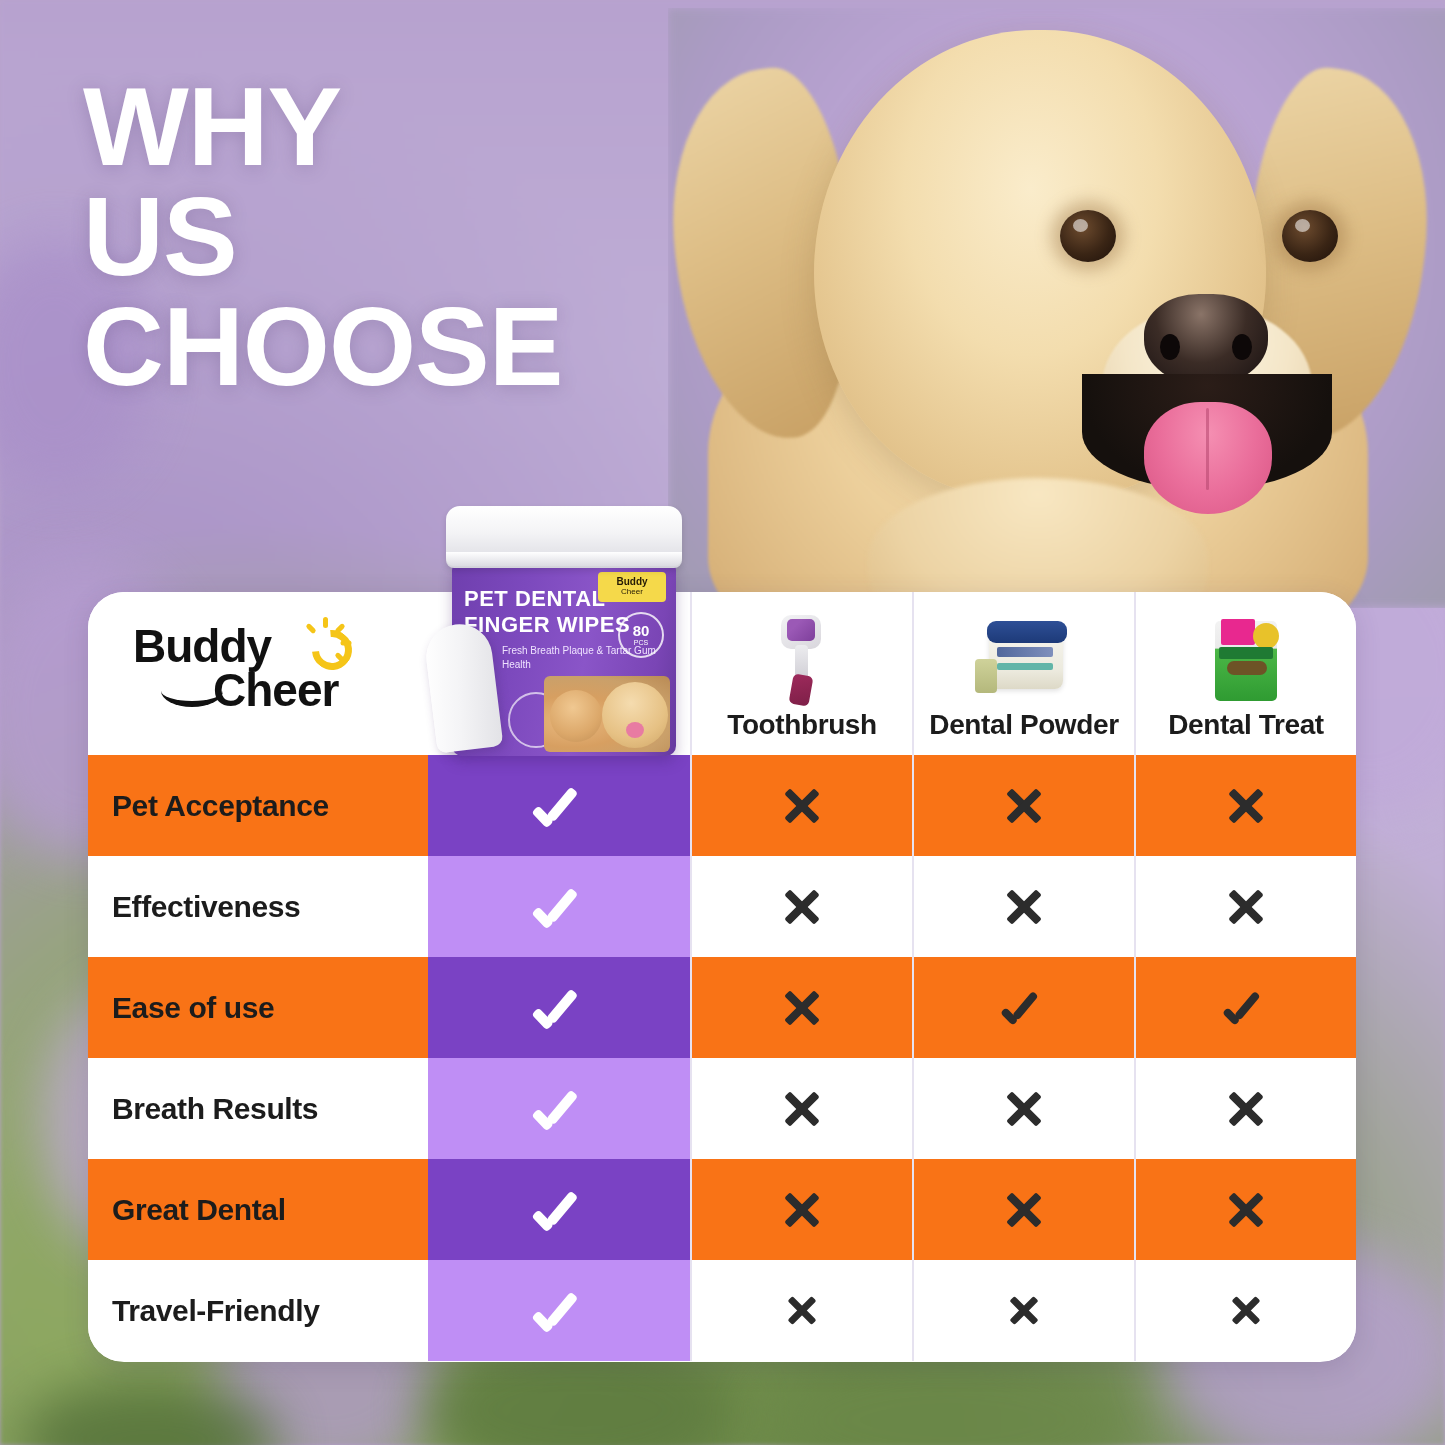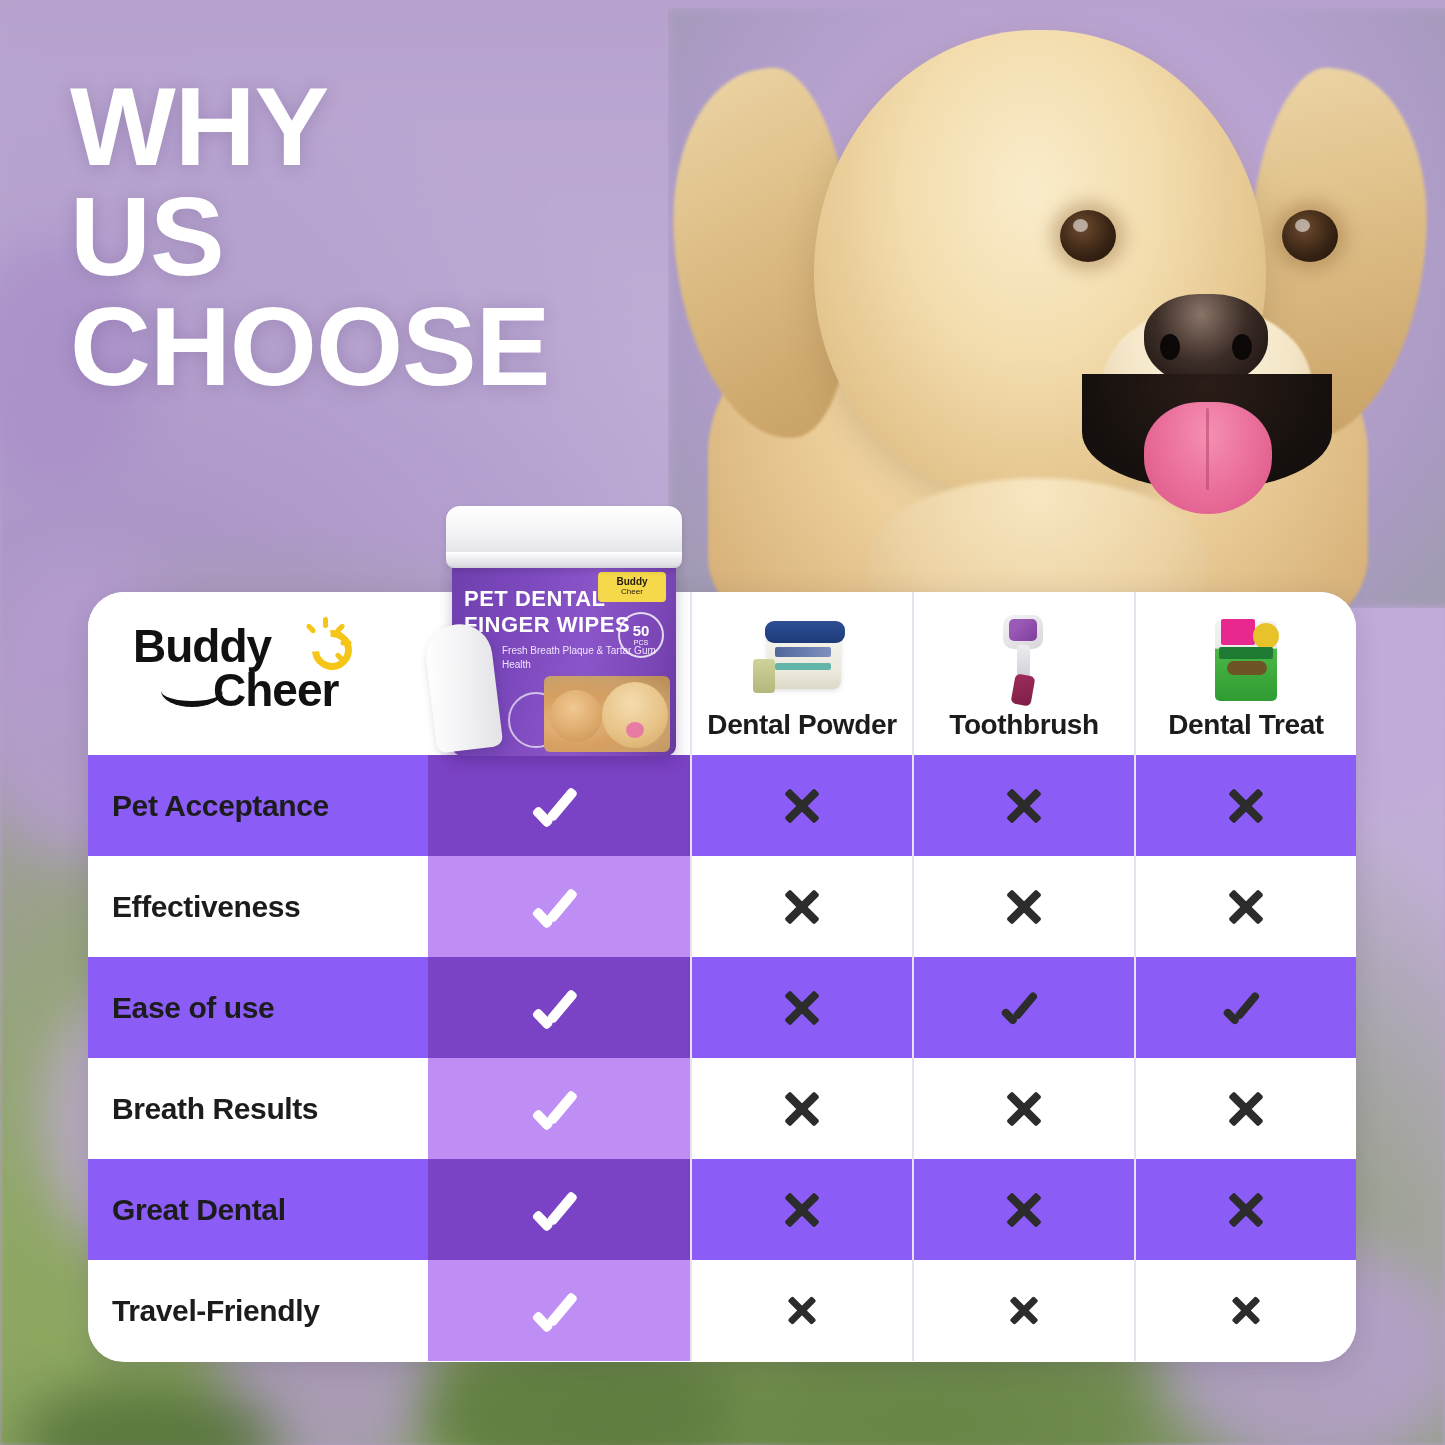--- a/index.html
+++ b/index.html
@@ -84,21 +84,21 @@
   }
   .tongue::after{content:"";position:absolute;left:62px;top:6px;width:3px;height:82px;background:rgba(180,70,110,.55);border-radius:2px;}
   .chestfur{
     position:absolute;left:200px;top:470px;width:340px;height:160px;
     background:radial-gradient(ellipse at 50% 10%, #f8e7c2 0%, #ecd3a4 60%, #dcbb84 100%);
     border-radius:50% 50% 40% 40%;filter:blur(2px);
   }
 
   
   #title{
-    position:absolute;left:70px;top:72px;width:620px;
+    position:absolute;left:83px;top:72px;width:620px;
     color:#fff;font-weight:bold;font-size:112px;line-height:.98;
     letter-spacing:-1px;text-shadow:0 2px 18px rgba(90,70,120,.28);
     font-family:"Liberation Sans", sans-serif;
   }
   #title div{white-space:nowrap;}
 
   
   #jar{position:absolute;left:438px;top:506px;width:252px;height:250px;z-index:6;}
   .jar-lid{
     position:absolute;left:8px;top:0;width:236px;height:62px;border-radius:14px 14px 8px 8px;
@@ -206,21 +206,21 @@
   .dt-yellow{position:absolute;left:62px;top:10px;width:26px;height:26px;border-radius:50%;background:#e8c22a;}
   .dt-green{position:absolute;left:28px;top:34px;width:54px;height:12px;background:#1f7a33;border-radius:2px;}
   .dt-bone{position:absolute;left:36px;top:48px;width:40px;height:14px;border-radius:7px;background:#6d5326;}
 
   
   .cell{height:101px;display:flex;align-items:center;box-sizing:border-box;}
   .cell.label{padding-left:24px;font-size:30px;font-weight:bold;color:#1c1c1c;letter-spacing:-.4px;
               font-family:"Liberation Sans",sans-serif;}
   .cell.mark{justify-content:center;}
   .cell.divider{border-left:2px solid #e6e2f0;}
-  .row-odd{background:#8b5cf6;}
+  .row-odd{background:#f97316;}
   .row-even{background:#ffffff;}
 
   .purple-dark{background:#7a42c4;}
   .purple-light{background:#bf8ef5;}
 
   .chk{width:52px;height:30px;position:relative;}
   .chk::before,.chk::after{content:"";position:absolute;border-radius:4px;background:#fff;}
   .chk::before{left:2px;top:13px;width:22px;height:10px;transform:rotate(46deg);transform-origin:left center;}
   .chk::after{left:17px;top:23px;width:38px;height:10px;transform:rotate(-50deg);transform-origin:left center;}
   .chk.dark::before,.chk.dark::after{background:#2c2c2c;}
@@ -279,21 +279,21 @@
     <div class="jar-t2">FINGER WIPES</div>
     <div class="jar-paw"></div>
     <div class="jar-sub">Fresh Breath
 Plaque &amp; Tartar
 Gum Health</div>
     <div class="jar-badge">
       <b>Buddy</b>
       <i>Cheer</i>
     </div>
     <div class="jar-pcs">
-      <b>50</b>
+      <b>80</b>
       <i>PCS</i>
     </div>
     <div class="jar-seal"></div>
     <div class="jar-pets">
       <div class="pet-cat"></div>
       <div class="pet-dog"></div>
     </div>
   </div>
   <div class="jar-lid"></div>
   <div class="jar-wipe"></div>
@@ -315,37 +315,37 @@
           <div class="ray" style="transform:rotate(315deg)"></div>
           <div class="core"></div>
         </div>
       </div>
     </div>
 
     <div class="hcell"></div>
 
     <div class="hcell divider">
       <div class="thumb">
+        <div class="tb-head"></div>
+          <div class="tb-bristle"></div>
+        <div class="tb-neck"></div>
+          <div class="tb-handle"></div>
+      </div>
+      <div class="hlabel">Toothbrush</div>
+    </div>
+
+    <div class="hcell divider">
+      <div class="thumb">
         <div class="dp-jar"></div>
           <div class="dp-lid"></div>
         <div class="dp-text"></div>
           <div class="dp-band"></div>
           <div class="dp-tube"></div>
       </div>
       <div class="hlabel">Dental Powder</div>
-    </div>
-
-    <div class="hcell divider">
-      <div class="thumb">
-        <div class="tb-head"></div>
-          <div class="tb-bristle"></div>
-        <div class="tb-neck"></div>
-          <div class="tb-handle"></div>
-      </div>
-      <div class="hlabel">Toothbrush</div>
     </div>
 
     <div class="hcell divider">
       <div class="thumb">
         <div class="dt-pack"></div>
           <div class="dt-pink"></div>
           <div class="dt-yellow"></div>
         <div class="dt-green"></div>
           <div class="dt-bone"></div>
       </div>

